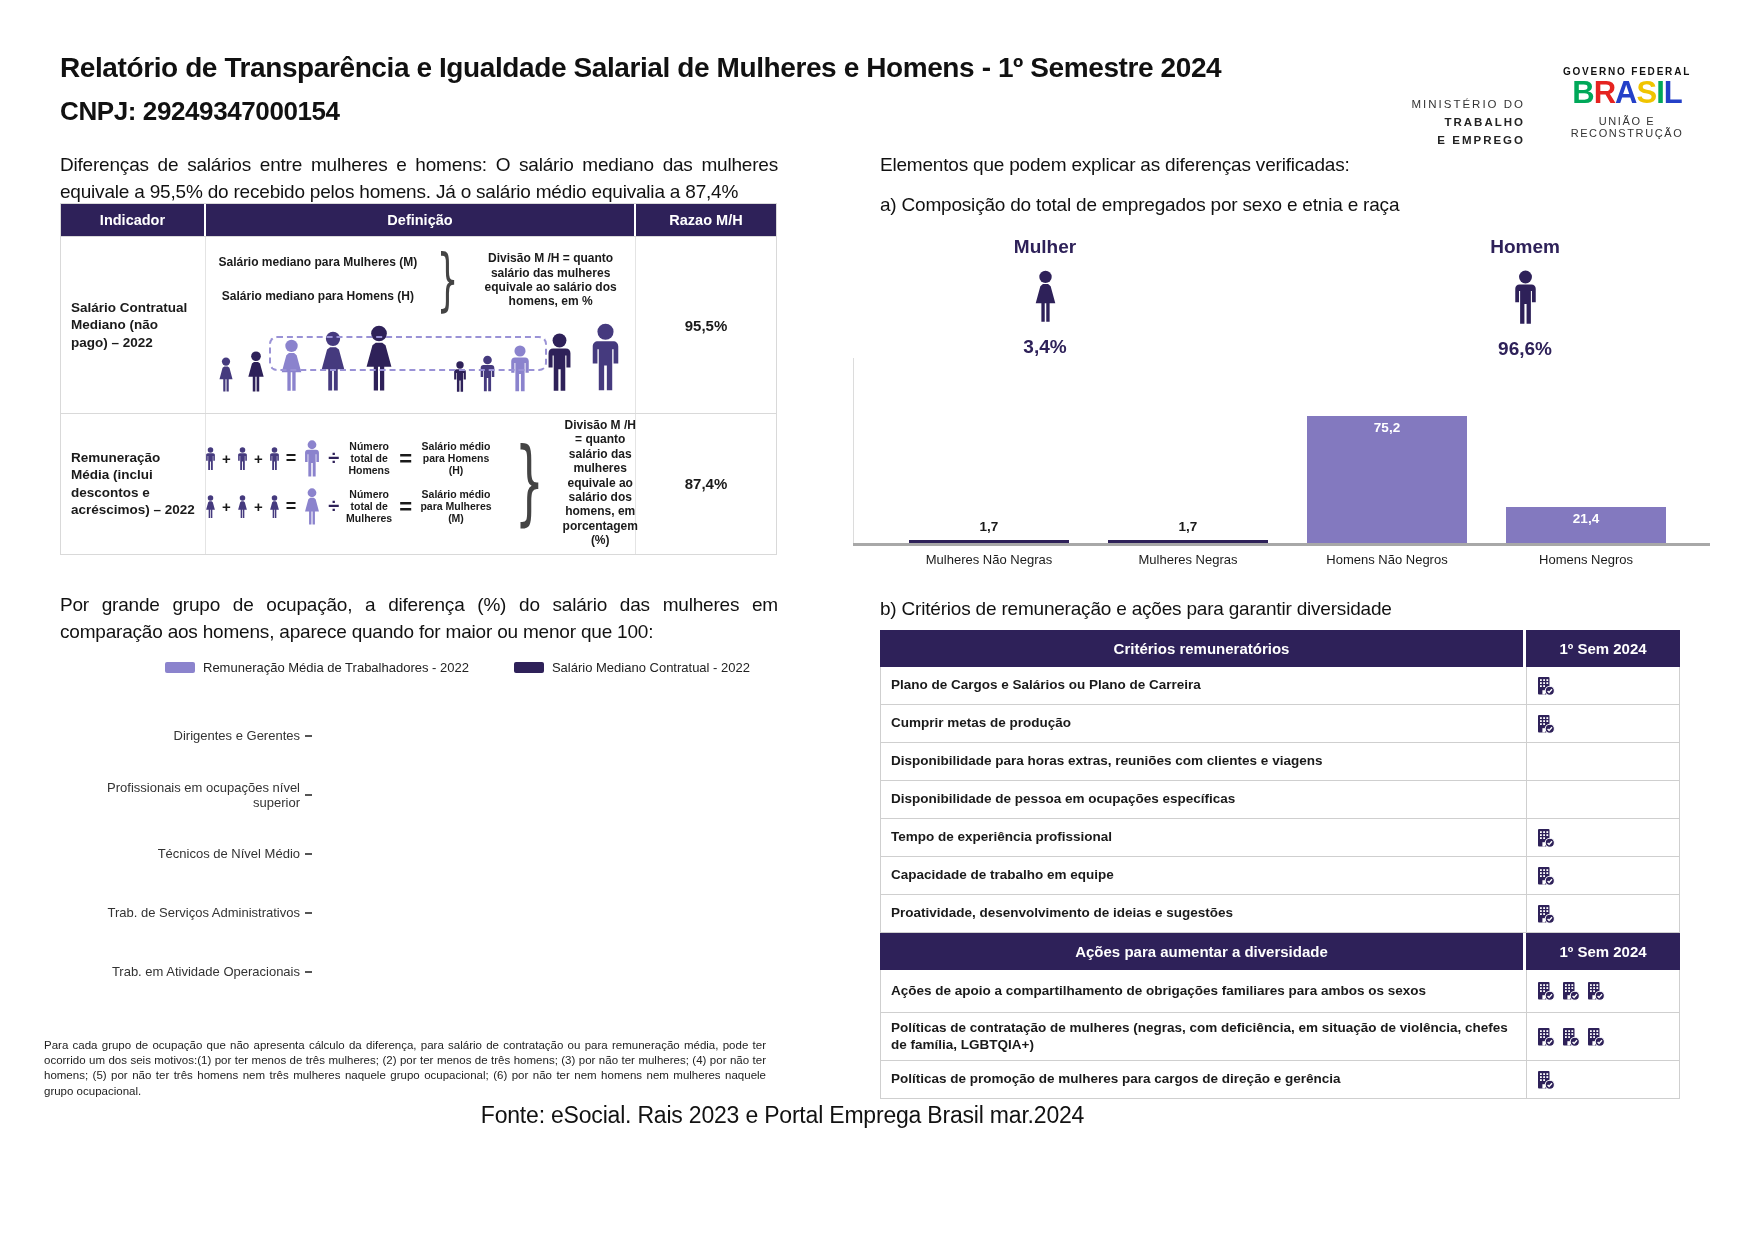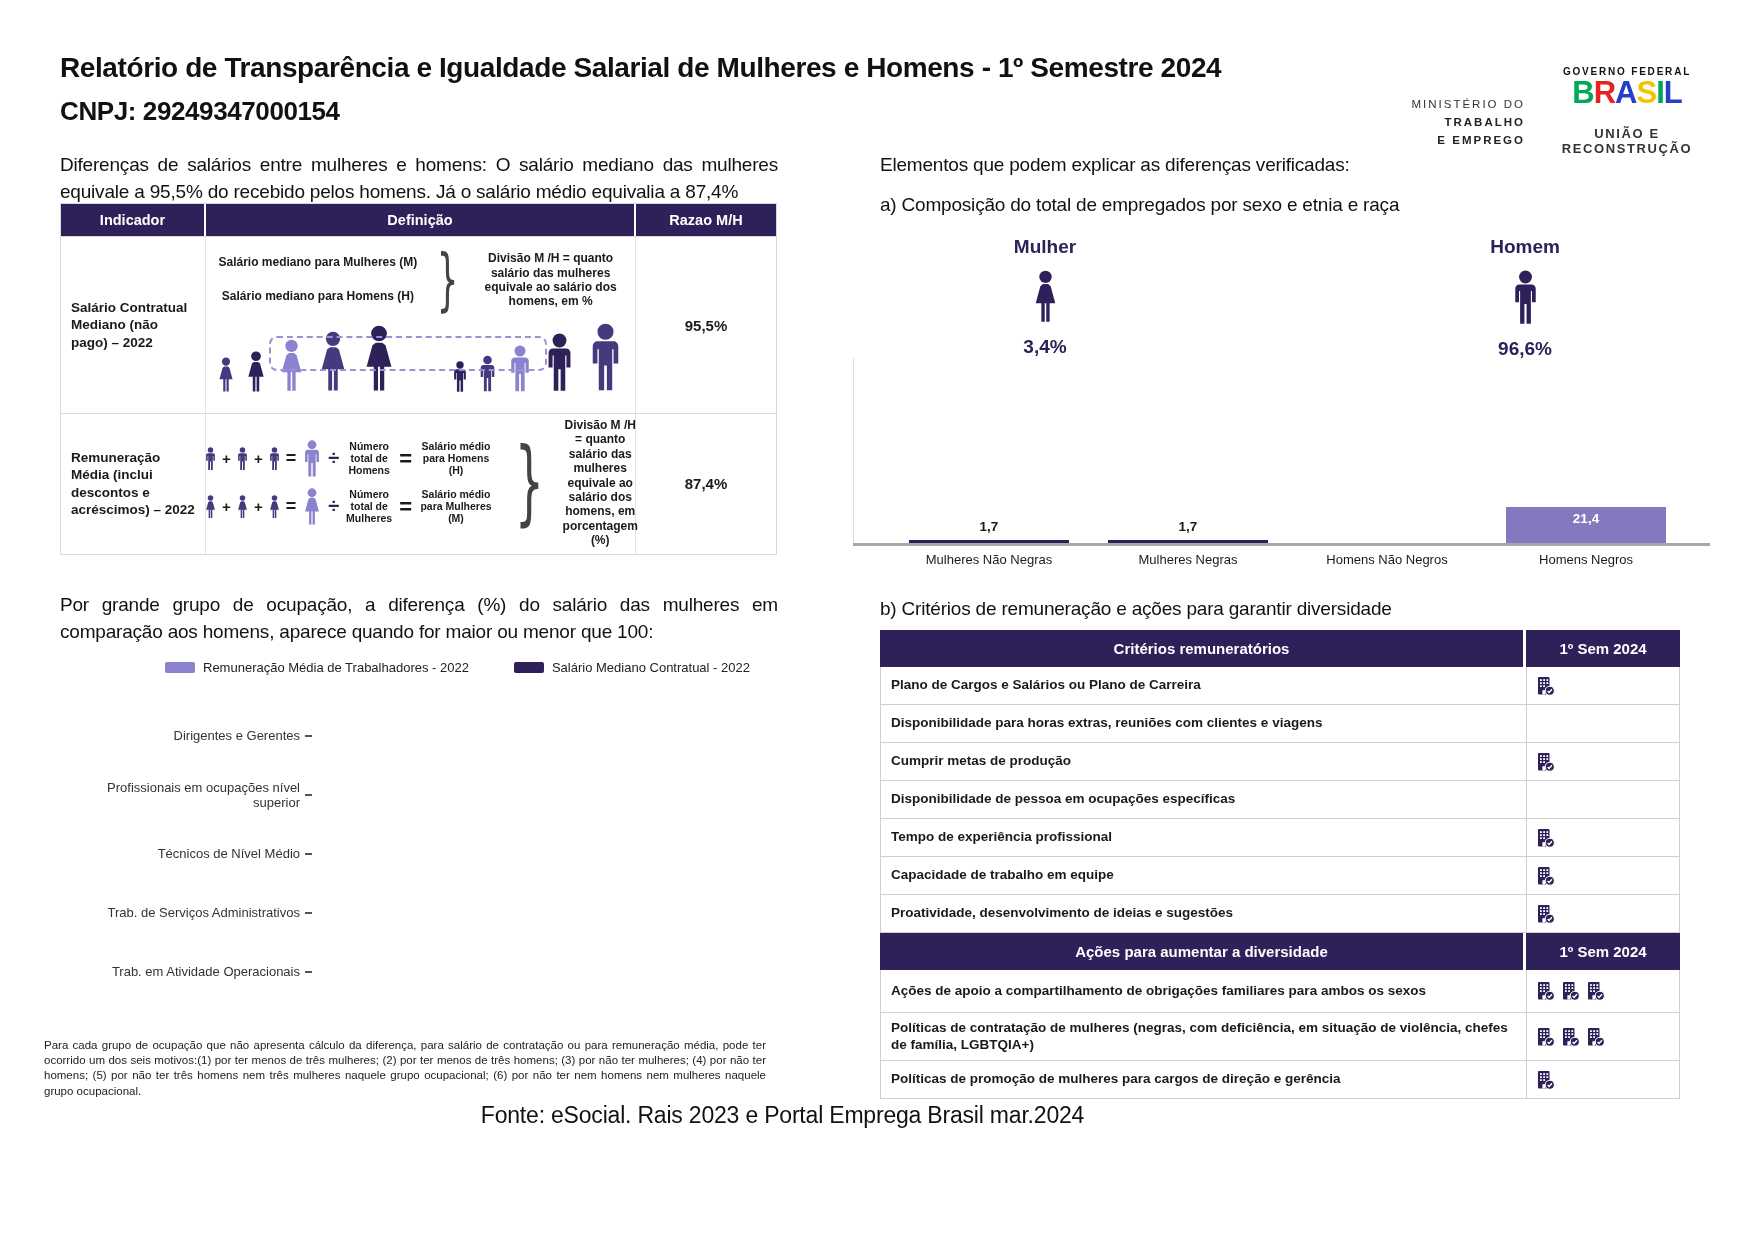--- a/index.html
+++ b/index.html
@@ -10,21 +10,21 @@
   .abs{position:absolute;}
 
   
   #title{left:60px;top:52px;width:1220px;font-size:28px;font-weight:700;letter-spacing:-0.4px;color:#111;}
   #cnpj{left:60px;top:96px;width:600px;font-size:26px;font-weight:700;letter-spacing:-0.4px;color:#111;}
   #ministry{left:1330px;top:96px;width:195px;text-align:right;font-size:11.5px;letter-spacing:2px;color:#333;line-height:1.55;}
   #ministry .b{font-weight:bold;color:#222;}
   #govlogo{left:1552px;top:66px;width:150px;text-align:center;}
   #govlogo .top{font-size:10px;font-weight:bold;letter-spacing:1.8px;color:#111;}
   #govlogo .name{font-size:31px;font-weight:bold;letter-spacing:-1px;line-height:1.05;}
-  #govlogo .bottom{font-size:13px;letter-spacing:1.6px;color:#333;margin-top:16px;font-weight:bold;}
+  #govlogo .bottom{font-size:11px;letter-spacing:1.6px;color:#333;margin-top:5px;}
 
   
   .para{font-size:19px;line-height:1.4;letter-spacing:-0.2px;color:#111;}
   #intro-left{left:60px;top:152px;width:718px;text-align:justify;}
   #intro-right{left:880px;top:152px;width:720px;}
   #section-a{left:880px;top:192px;width:720px;}
   #section-b{left:880px;top:596px;width:720px;}
   #occ-intro{left:60px;top:592px;width:718px;text-align:justify;}
 
   
@@ -272,20 +272,25 @@
   <div class="bar-col" style="left:55px">
     <div class="bar" style="height: 3px; background: rgb(46, 33, 89);">
         <div class="bar-value" style="top: -21px; color: rgb(26, 26, 26);">1,7</div>
       </div>
   </div>
   <div class="bar-col" style="left:254px">
     <div class="bar" style="height: 3px; background: rgb(46, 33, 89);">
         <div class="bar-value" style="top: -21px; color: rgb(26, 26, 26);">1,7</div>
       </div>
   </div>
+  <div class="bar-col" style="left:453px">
+    <div class="bar" style="height: 127px; background: rgb(131, 121, 191);">
+        <div class="bar-value" style="top: 4px; color: rgb(255, 255, 255);">75,2</div>
+      </div>
+  </div>
   <div class="bar-col" style="left:652px">
     <div class="bar" style="height: 36px; background: rgb(131, 121, 191);">
         <div class="bar-value" style="top: 4px; color: rgb(255, 255, 255);">21,4</div>
       </div>
   </div>
   <div class="baseline"></div>
   <div class="bar-cat" style="left:55px">Mulheres Não Negras</div>
   <div class="bar-cat" style="left:254px">Mulheres Negras</div>
   <div class="bar-cat" style="left:453px">Homens Não Negros</div>
   <div class="bar-cat" style="left:652px">Homens Negros</div>
@@ -352,43 +357,43 @@
       <rect x="5" y="9.2" width="1.8" height="1.8"></rect>
               <rect x="8.2" y="9.2" width="1.8" height="1.8"></rect>
       <rect x="7.4" y="14.2" width="2.6" height="4.3"></rect>
     </g>
     <circle cx="14.8" cy="14.8" r="4.6" fill="var(--dark-purple)" stroke="#fff" stroke-width="1.1"></circle>
     <path d="M12.6 14.9 l1.5 1.5 l2.9 -3.1" stroke="#fff" stroke-width="1.4" fill="none"></path>
   </svg>
 </div>
     </div>
     <div class="c-row">
+      <div class="c-label">Cumprir metas de produção</div>
+      <div class="c-icons">
+  <svg class="bicon" viewBox="0 0 20 20">
+    <rect x="3" y="1" width="11.5" height="17.5" rx="1" fill="var(--dark-purple)"></rect>
+    <g fill="#fff">
+      <rect x="5" y="3.2" width="1.8" height="1.8"></rect>
+              <rect x="8.2" y="3.2" width="1.8" height="1.8"></rect>
+              <rect x="11.4" y="3.2" width="1.8" height="1.8"></rect>
+      <rect x="5" y="6.2" width="1.8" height="1.8"></rect>
+              <rect x="8.2" y="6.2" width="1.8" height="1.8"></rect>
+              <rect x="11.4" y="6.2" width="1.8" height="1.8"></rect>
+      <rect x="5" y="9.2" width="1.8" height="1.8"></rect>
+              <rect x="8.2" y="9.2" width="1.8" height="1.8"></rect>
+      <rect x="7.4" y="14.2" width="2.6" height="4.3"></rect>
+    </g>
+    <circle cx="14.8" cy="14.8" r="4.6" fill="var(--dark-purple)" stroke="#fff" stroke-width="1.1"></circle>
+    <path d="M12.6 14.9 l1.5 1.5 l2.9 -3.1" stroke="#fff" stroke-width="1.4" fill="none"></path>
+  </svg>
+</div>
+    </div>
+    <div class="c-row">
       <div class="c-label">Disponibilidade para horas extras, reuniões com clientes e viagens</div>
       <div class="c-icons"></div>
-    </div>
-    <div class="c-row">
-      <div class="c-label">Cumprir metas de produção</div>
-      <div class="c-icons">
-  <svg class="bicon" viewBox="0 0 20 20">
-    <rect x="3" y="1" width="11.5" height="17.5" rx="1" fill="var(--dark-purple)"></rect>
-    <g fill="#fff">
-      <rect x="5" y="3.2" width="1.8" height="1.8"></rect>
-              <rect x="8.2" y="3.2" width="1.8" height="1.8"></rect>
-              <rect x="11.4" y="3.2" width="1.8" height="1.8"></rect>
-      <rect x="5" y="6.2" width="1.8" height="1.8"></rect>
-              <rect x="8.2" y="6.2" width="1.8" height="1.8"></rect>
-              <rect x="11.4" y="6.2" width="1.8" height="1.8"></rect>
-      <rect x="5" y="9.2" width="1.8" height="1.8"></rect>
-              <rect x="8.2" y="9.2" width="1.8" height="1.8"></rect>
-      <rect x="7.4" y="14.2" width="2.6" height="4.3"></rect>
-    </g>
-    <circle cx="14.8" cy="14.8" r="4.6" fill="var(--dark-purple)" stroke="#fff" stroke-width="1.1"></circle>
-    <path d="M12.6 14.9 l1.5 1.5 l2.9 -3.1" stroke="#fff" stroke-width="1.4" fill="none"></path>
-  </svg>
-</div>
     </div>
     <div class="c-row">
       <div class="c-label">Disponibilidade de pessoa em ocupações específicas</div>
       <div class="c-icons"></div>
     </div>
     <div class="c-row">
       <div class="c-label">Tempo de experiência profissional</div>
       <div class="c-icons">
   <svg class="bicon" viewBox="0 0 20 20">
     <rect x="3" y="1" width="11.5" height="17.5" rx="1" fill="var(--dark-purple)"></rect>

